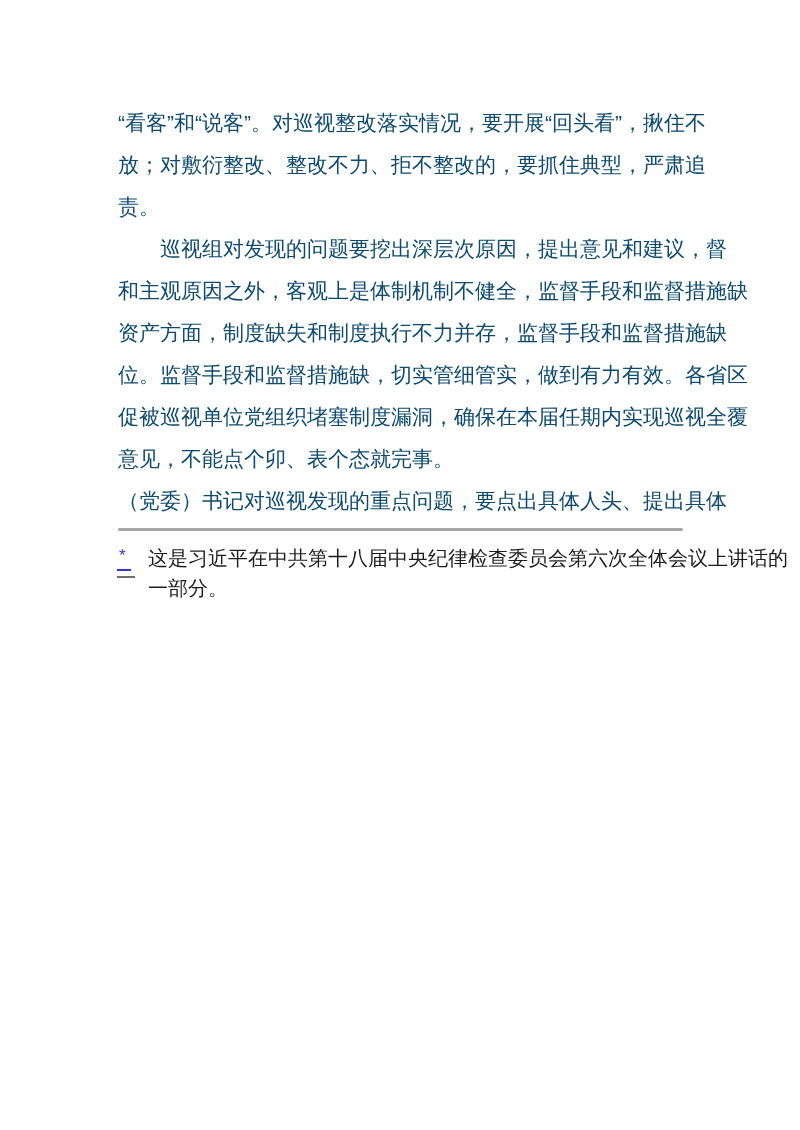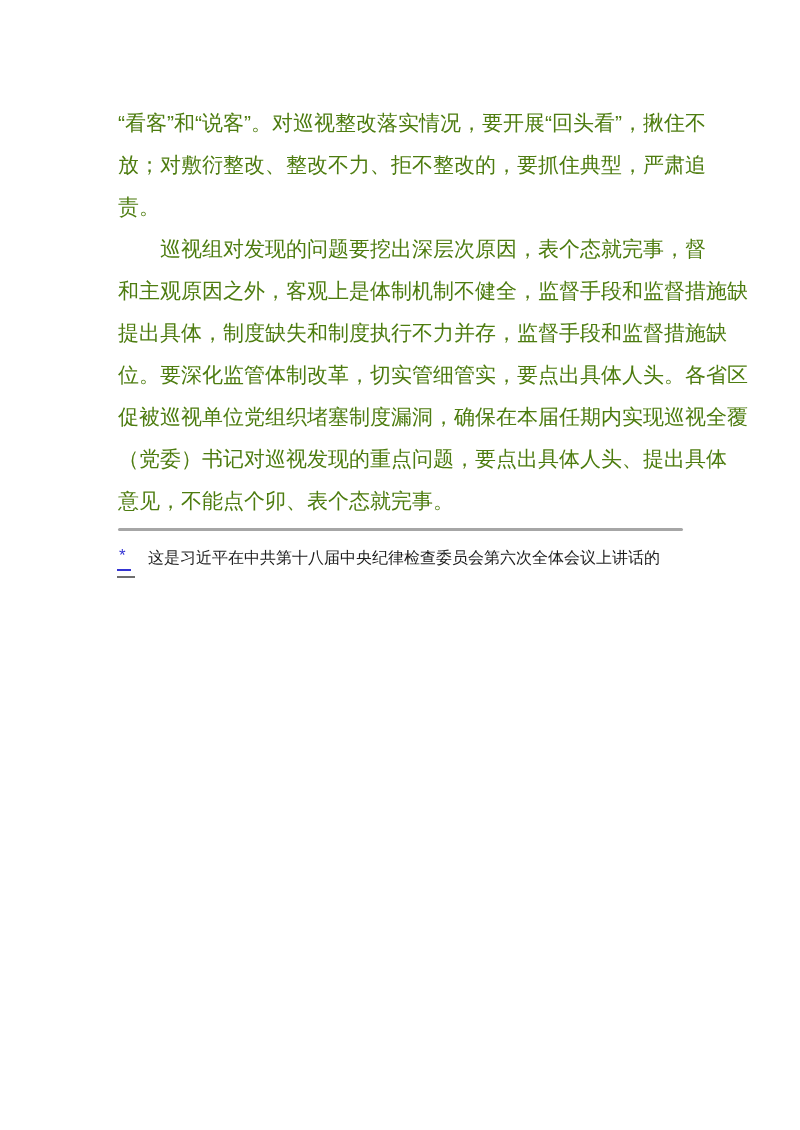--- a/index.html
+++ b/index.html
@@ -15,21 +15,21 @@
   }
   .doc {
     position: relative;
     width: 800px;
     height: 1130px;
     background: #ffffff;
   }
   .body-text {
     margin: 102px 0 0 118px;
     width: 568px;
-    color: #4d7c0f;
+    color: #0c4a6e;
   }
   .line {
     font-size: 21px;
     line-height: 42px;
     height: 42px;
     white-space: nowrap;
     letter-spacing: 0;
   }
   .divider {
     margin: 6px 0 0 118px;
@@ -63,48 +63,49 @@
   .marker-dash {
     width: 18px;
     height: 2px;
     background: #6e6e6e;
     margin-top: 5px;
   }
   .footnote-text {
     flex: 1 1 auto;
   }
   .fn-line {
-    font-size: 16px;
+    font-size: 20px;
     line-height: 30px;
     white-space: nowrap;
   }
 </style>
 </head>
 <body>
 
 <div class="doc">
 
   <div class="body-text">
       <div class="line">“看客”和“说客”。对巡视整改落实情况，要开展“回头看”，揪住不</div>
       <div class="line">放；对敷衍整改、整改不力、拒不整改的，要抓住典型，严肃追</div>
       <div class="line">责。</div>
-      <div class="line">　　巡视组对发现的问题要挖出深层次原因，表个态就完事，督</div>
+      <div class="line">　　巡视组对发现的问题要挖出深层次原因，提出意见和建议，督</div>
       <div class="line">和主观原因之外，客观上是体制机制不健全，监督手段和监督措施缺</div>
-      <div class="line">提出具体，制度缺失和制度执行不力并存，监督手段和监督措施缺</div>
-      <div class="line">位。要深化监管体制改革，切实管细管实，要点出具体人头。各省区</div>
+      <div class="line">资产方面，制度缺失和制度执行不力并存，监督手段和监督措施缺</div>
+      <div class="line">位。监督手段和监督措施缺，切实管细管实，做到有力有效。各省区</div>
       <div class="line">促被巡视单位党组织堵塞制度漏洞，确保在本届任期内实现巡视全覆</div>
+      <div class="line">意见，不能点个卯、表个态就完事。</div>
       <div class="line">（党委）书记对巡视发现的重点问题，要点出具体人头、提出具体</div>
-      <div class="line">意见，不能点个卯、表个态就完事。</div>
     </div>
 
   <div class="divider"></div>
 
   <div class="footnote">
     <div class="marker-col">
       <a class="marker">*</a>
       <div class="marker-dash"></div>
     </div>
     <div class="footnote-text">
         <div class="fn-line">这是习近平在中共第十八届中央纪律检查委员会第六次全体会议上讲话的</div>
+        <div class="fn-line">一部分。</div>
       </div>
   </div>
 
 </div>
 
 </body></html>

